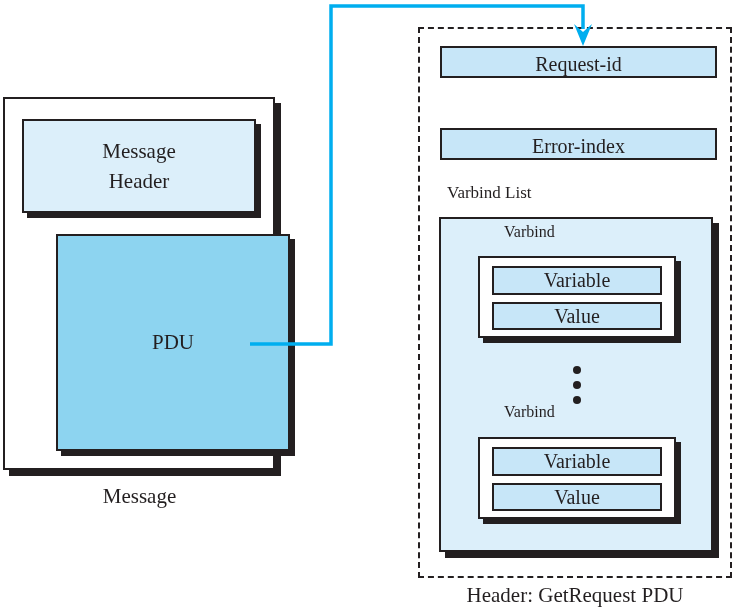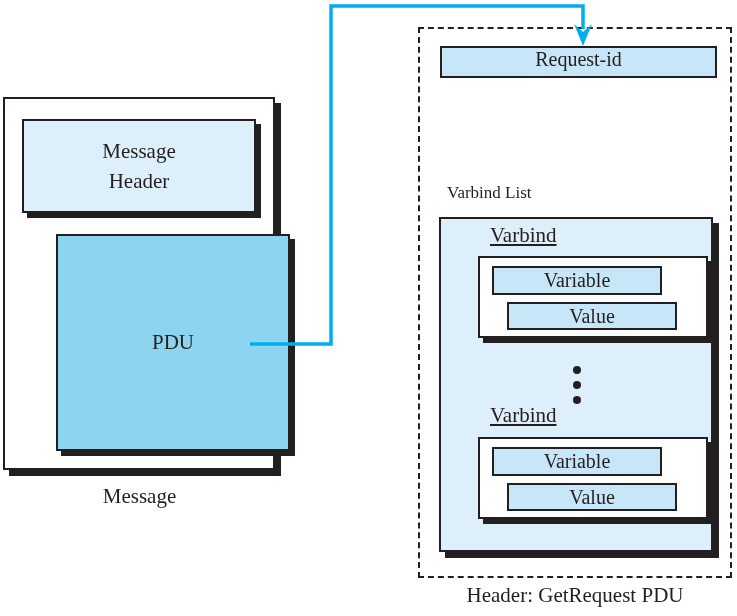--- a/index.html
+++ b/index.html
@@ -60,58 +60,56 @@
     left: 418px; top: 27px;
     width: 310px; height: 547px;
     border: 2px dashed #231f20;
     background: #ffffff;
   }
   .field-box {
     left: 440px;
     width: 273px; height: 28px;
     background: #c7e6f8;
     border: 2px solid #231f20;
-    display: flex; align-items: flex-start; justify-content: center;
+    display: flex; align-items: flex-end; justify-content: center;
     font-size: 20px;
   }
   .varbind-list-label {
     left: 447px; top: 183px;
     font-size: 17px;
   }
   .varbind-list-box {
     left: 439px; top: 217px;
     width: 270px; height: 331px;
     background: #dceffa;
     border: 2px solid #231f20;
     box-shadow: 6px 6px 0 0 #231f20;
   }
   .varbind-label {
-    left: 490px;
-    font-size: 21px;
-    text-decoration: underline;
+    left: 504px;
+    font-size: 16px;
   }
   .varbind-wrapper {
     left: 478px;
     width: 194px; height: 78px;
     background: #ffffff;
     border: 2px solid #231f20;
     box-shadow: 5px 5px 0 0 #231f20;
-    padding-left: 32px;
   }
   .inner-field {
     position: absolute;
     left: 12px;
     width: 166px; height: 25px;
     background: #c7e6f8;
     border: 2px solid #231f20;
     display: flex; align-items: center; justify-content: center;
     font-size: 20px;
   }
   .inner-field.first  { top: 8px; }
-  .inner-field.second { top: 44px; height: 24px; margin-left: 15px; }
+  .inner-field.second { top: 44px; height: 24px; }
 
   .dots {
     left: 573px; top: 366px;
     width: 8px;
     display: flex; flex-direction: column; gap: 7px;
   }
   .dots span {
     width: 8px; height: 8px;
     border-radius: 50%;
     background: #231f20;
@@ -146,20 +144,23 @@
     <span>PDU</span>
   </div>
 
   <div class="abs message-caption">Message</div>
 
   <div class="abs dashed-box"></div>
 
   <div class="abs field-box" style="top:46px">
     <span>Request-id</span>
   </div>
+  <div class="abs field-box" style="top:128px">
+    <span>Error-index</span>
+  </div>
 
   <div class="abs varbind-list-label">Varbind List</div>
 
   <div class="abs varbind-list-box"></div>
 
   <div class="abs varbind-label" style="top:223px">Varbind</div>
 
   <div class="abs varbind-wrapper" style="top:256px">
     <div class="inner-field first">
       <span>Variable</span>

